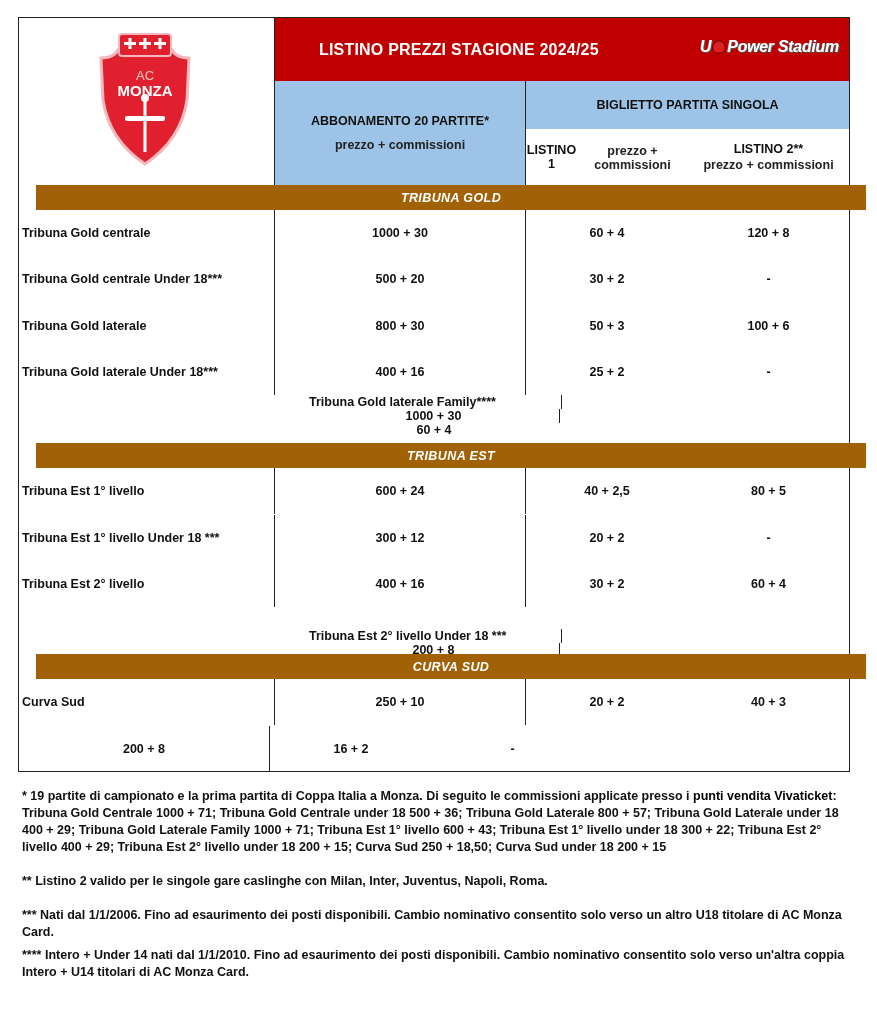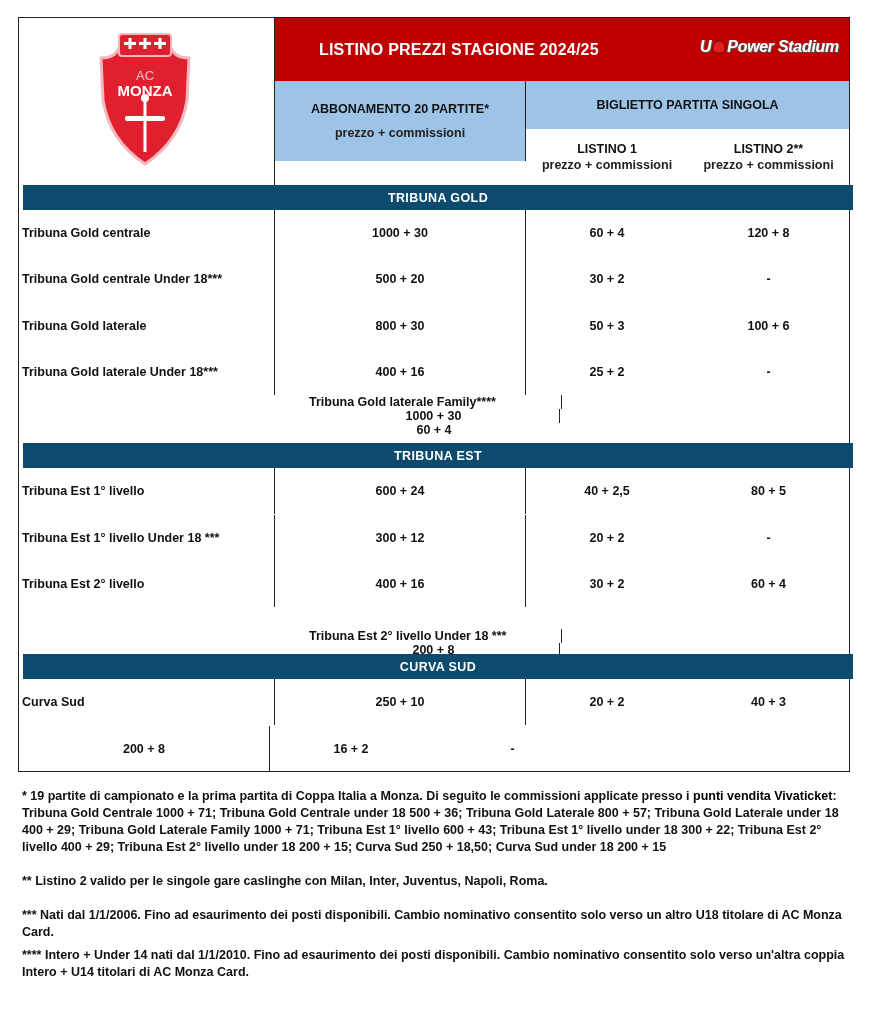--- a/index.html
+++ b/index.html
@@ -5,27 +5,27 @@
   html, body { margin: 0; padding: 0; background: #ffffff; }
   body { width: 877px; height: 1024px; position: relative; font-family: "Liberation Sans", sans-serif; color: #111; overflow: hidden; }
   .tbl { position: absolute; left: 18px; top: 17px; width: 832px; height: 755px; border: 1.5px solid #222; box-sizing: border-box; }
   .abs { position: absolute; box-sizing: border-box; }
   .logo-cell { left: 0; top: 0; width: 256px; height: 167px; background: #fff; border-right: 1.5px solid #222; }
   .title-band { left: 256px; top: 0; width: 574px; height: 63px; background: #c00000; display: flex; align-items: center; }
   .title-text { color: #fff; font-weight: bold; font-size: 16px; margin-left: 44px; letter-spacing: 0.2px; }
   .stadium-logo { position: absolute; right: 10px; top: 20px; font-style: italic; font-weight: bold; font-size: 16px; color: #fff; text-shadow: 1px 1px 0 #555, -0.5px -0.5px 0 #888; letter-spacing: -0.3px; }
   .stadium-logo .u { color:#fff; }
   .stadium-logo .heart { display:inline-block; width:14px; height:14px; background:#e02020; border-radius: 50% 50% 40% 40%; vertical-align:-2px; margin: 0 1px; box-shadow: inset 0 0 0 1.5px #8a0000; }
-  .abbo-cell { left: 256px; top: 63px; width: 251px; height: 80px; background: #9dc3e6; border-right: 1.5px solid #222; display: flex; flex-direction: column; justify-content: center; text-align: center; gap: 8px; }
+  .abbo-cell { left: 256px; top: 63px; width: 251px; height: 104px; background: #9dc3e6; border-right: 1.5px solid #222; display: flex; flex-direction: column; justify-content: center; text-align: center; gap: 8px; }
   .hdr-bold { font-weight: bold; font-size: 12.5px; }
   .hdr-sub { font-size: 12.5px; font-weight: bold; color: #222; margin-top: 2px; }
   .bps-cell { left: 507px; top: 63px; width: 323px; height: 48px; background: #9dc3e6; display: flex; align-items: center; justify-content: center; }
-  .list1-cell { left: 507px; top: 111px; width: 162px; height: 56px; background: #fff; display: flex; flex-direction: column; align-items: center; justify-content: center; text-align: center; }
+  .list1-cell { left: 507px; top: 111px; width: 162px; height: 56px; background: #fff; display: flex; flex-direction: row; align-items: center; justify-content: center; text-align: center; }
   .list2-cell { left: 669px; top: 111px; width: 161px; height: 56px; background: #fff; display: flex; flex-direction: column; align-items: center; justify-content: center; text-align: center; }
-  .section { left: 4px; width: 830px; height: 25px; background: #0c4a6e; color: #fff; font-weight: bold; font-size: 12.5px; display: flex; align-items: center; justify-content: center; letter-spacing: 0.4px; }
+  .section { left: 17px; width: 830px; height: 25px; background: #a16207; color: #fff; font-weight: bold; font-size: 12.5px; display: flex; align-items: center; justify-content: center; letter-spacing: 0.4px; font-style: italic; }
   .row { left: 0; width: 830px; height: 46.3px; display: flex; align-items: center; font-weight: bold; font-size: 12.5px; }
   .row .c0 { width: 256px; padding-left: 3px; height: 100%; display: flex; align-items: center; border-right: 1.5px solid #222; box-sizing: border-box; }
   .row .c1 { width: 251px; text-align: center; height: 100%; display: flex; align-items: center; justify-content: center; border-right: 1.5px solid #222; box-sizing: border-box; }
   .row .c2 { width: 162px; text-align: center; height: 100%; display: flex; align-items: center; justify-content: center; }
   .row .c3 { width: 161px; text-align: center; height: 100%; display: flex; align-items: center; justify-content: center; }
   .notes { position: absolute; left: 22px; top: 788px; width: 830px; font-weight: bold; font-size: 12.5px; line-height: 17px; color: #111; }
   .notes p { margin: 0; }
   .red { color: #000000; }
 </style>
 </head>

